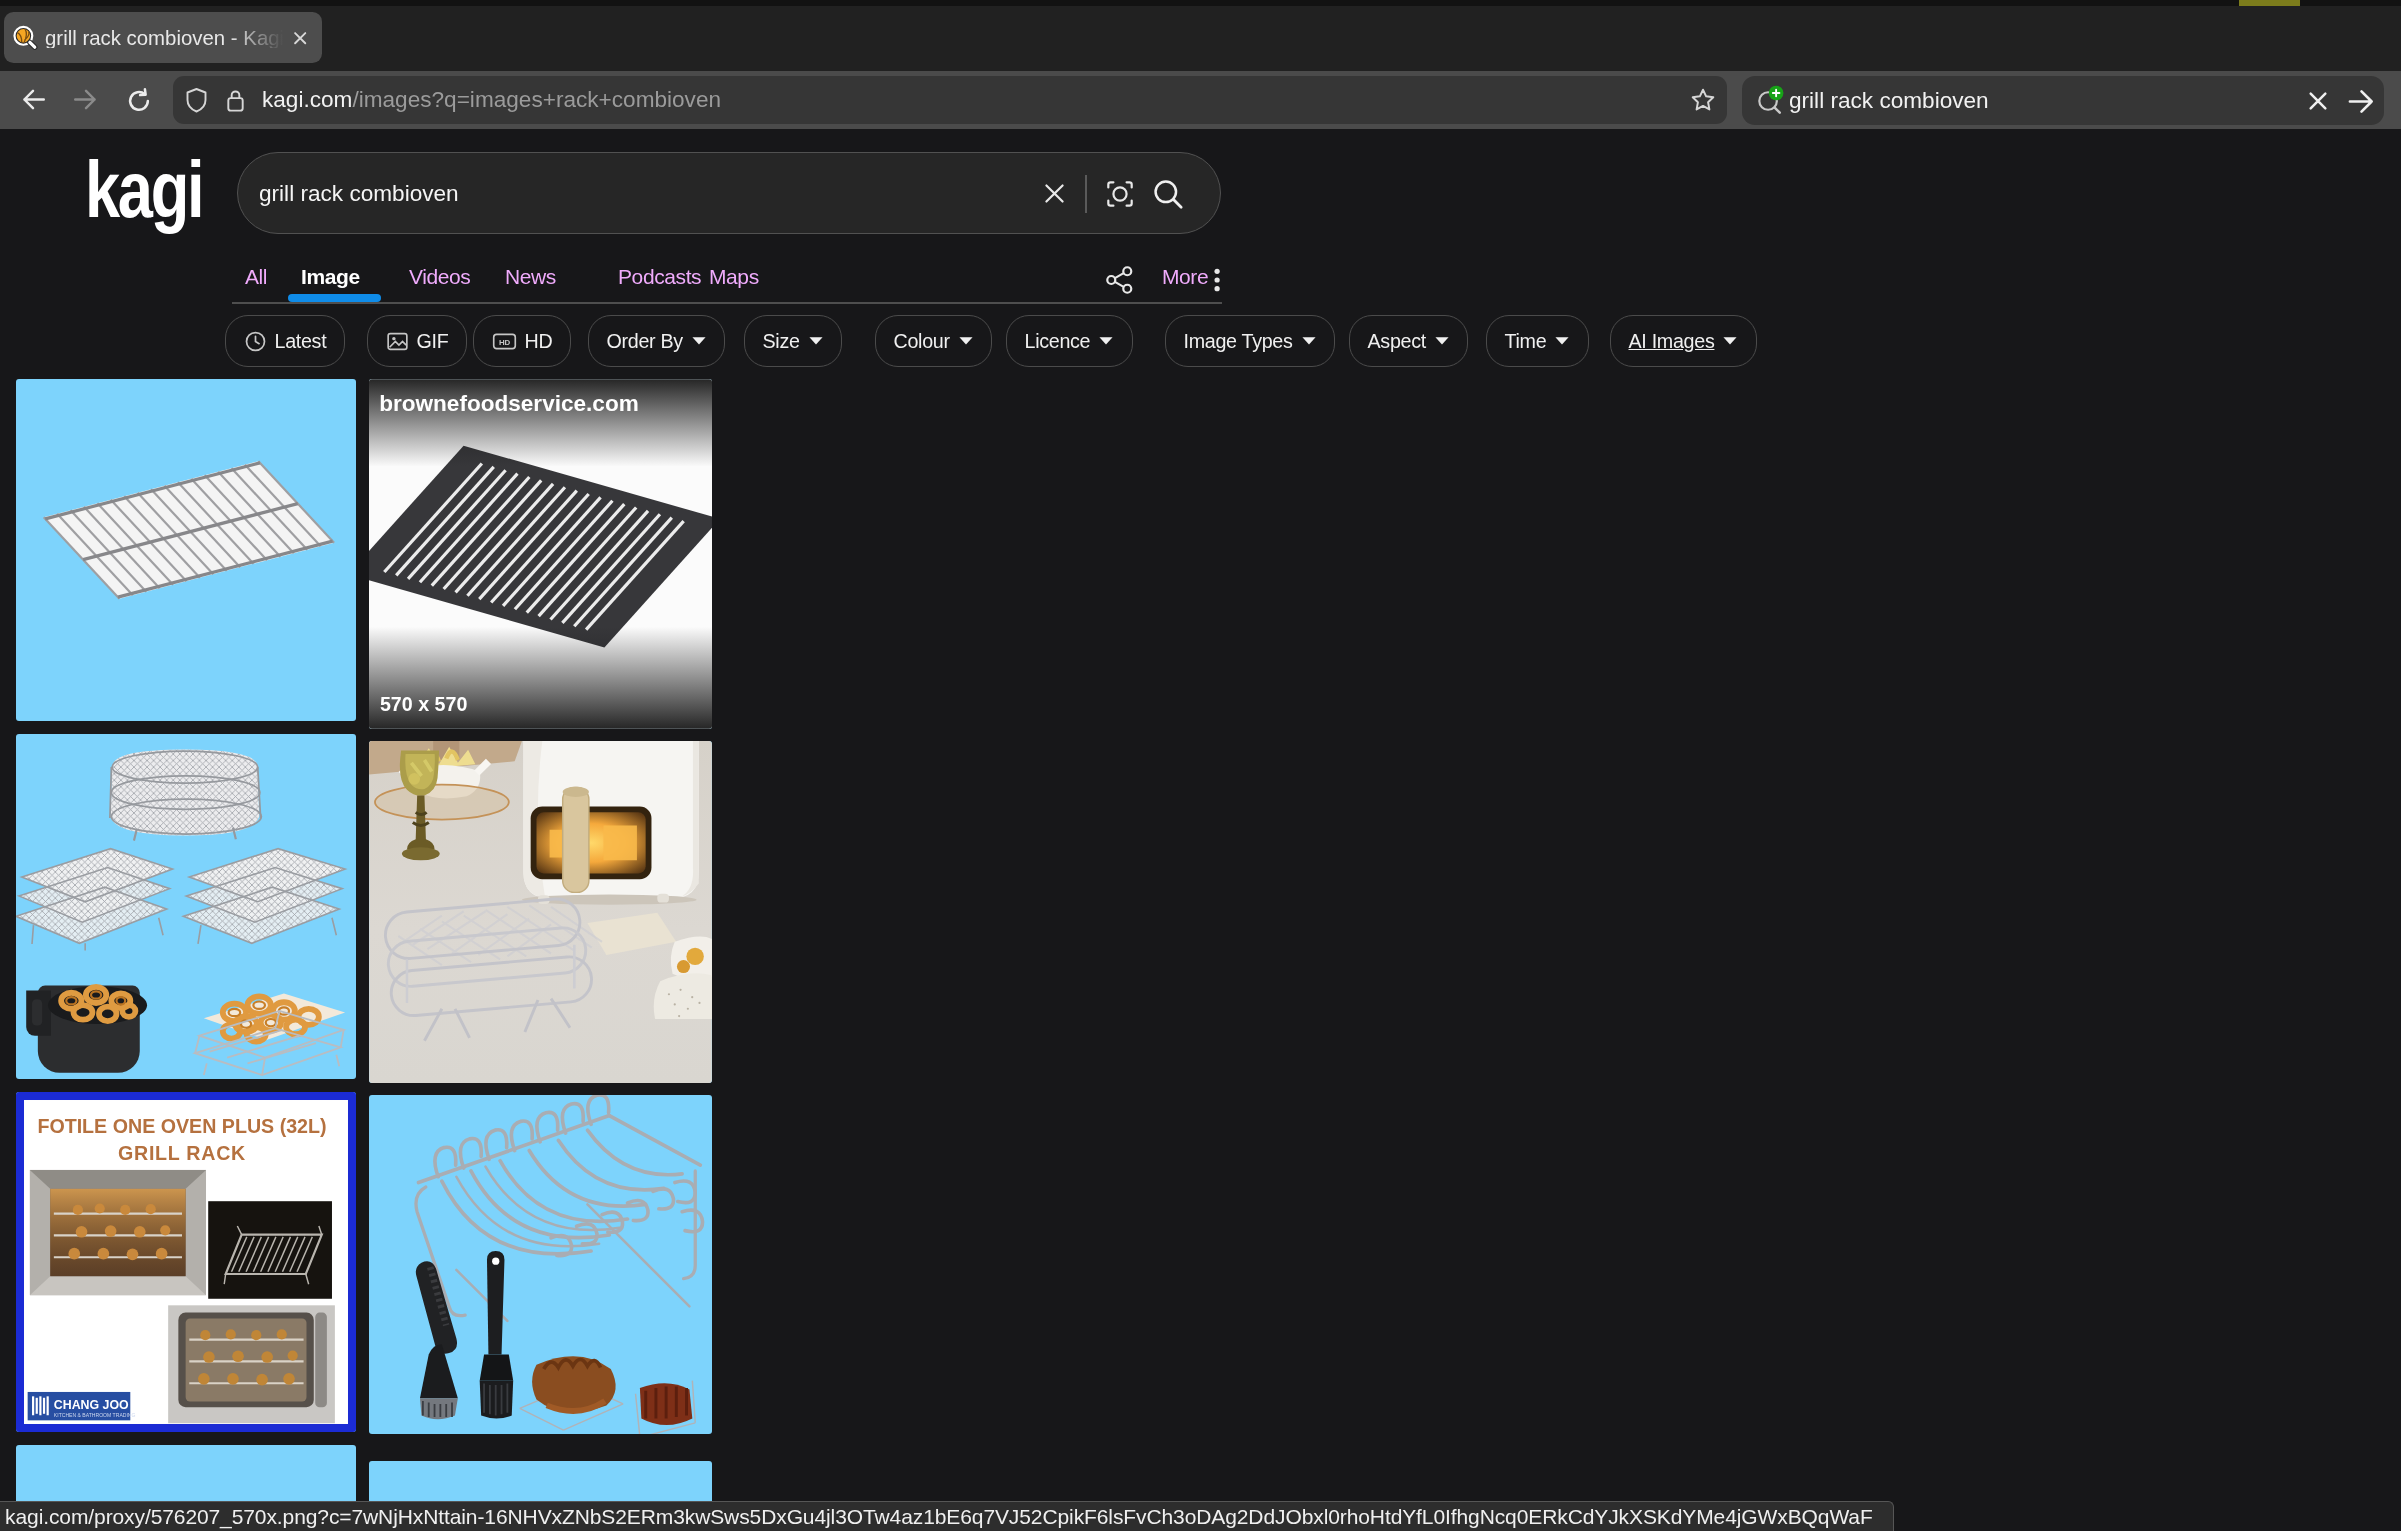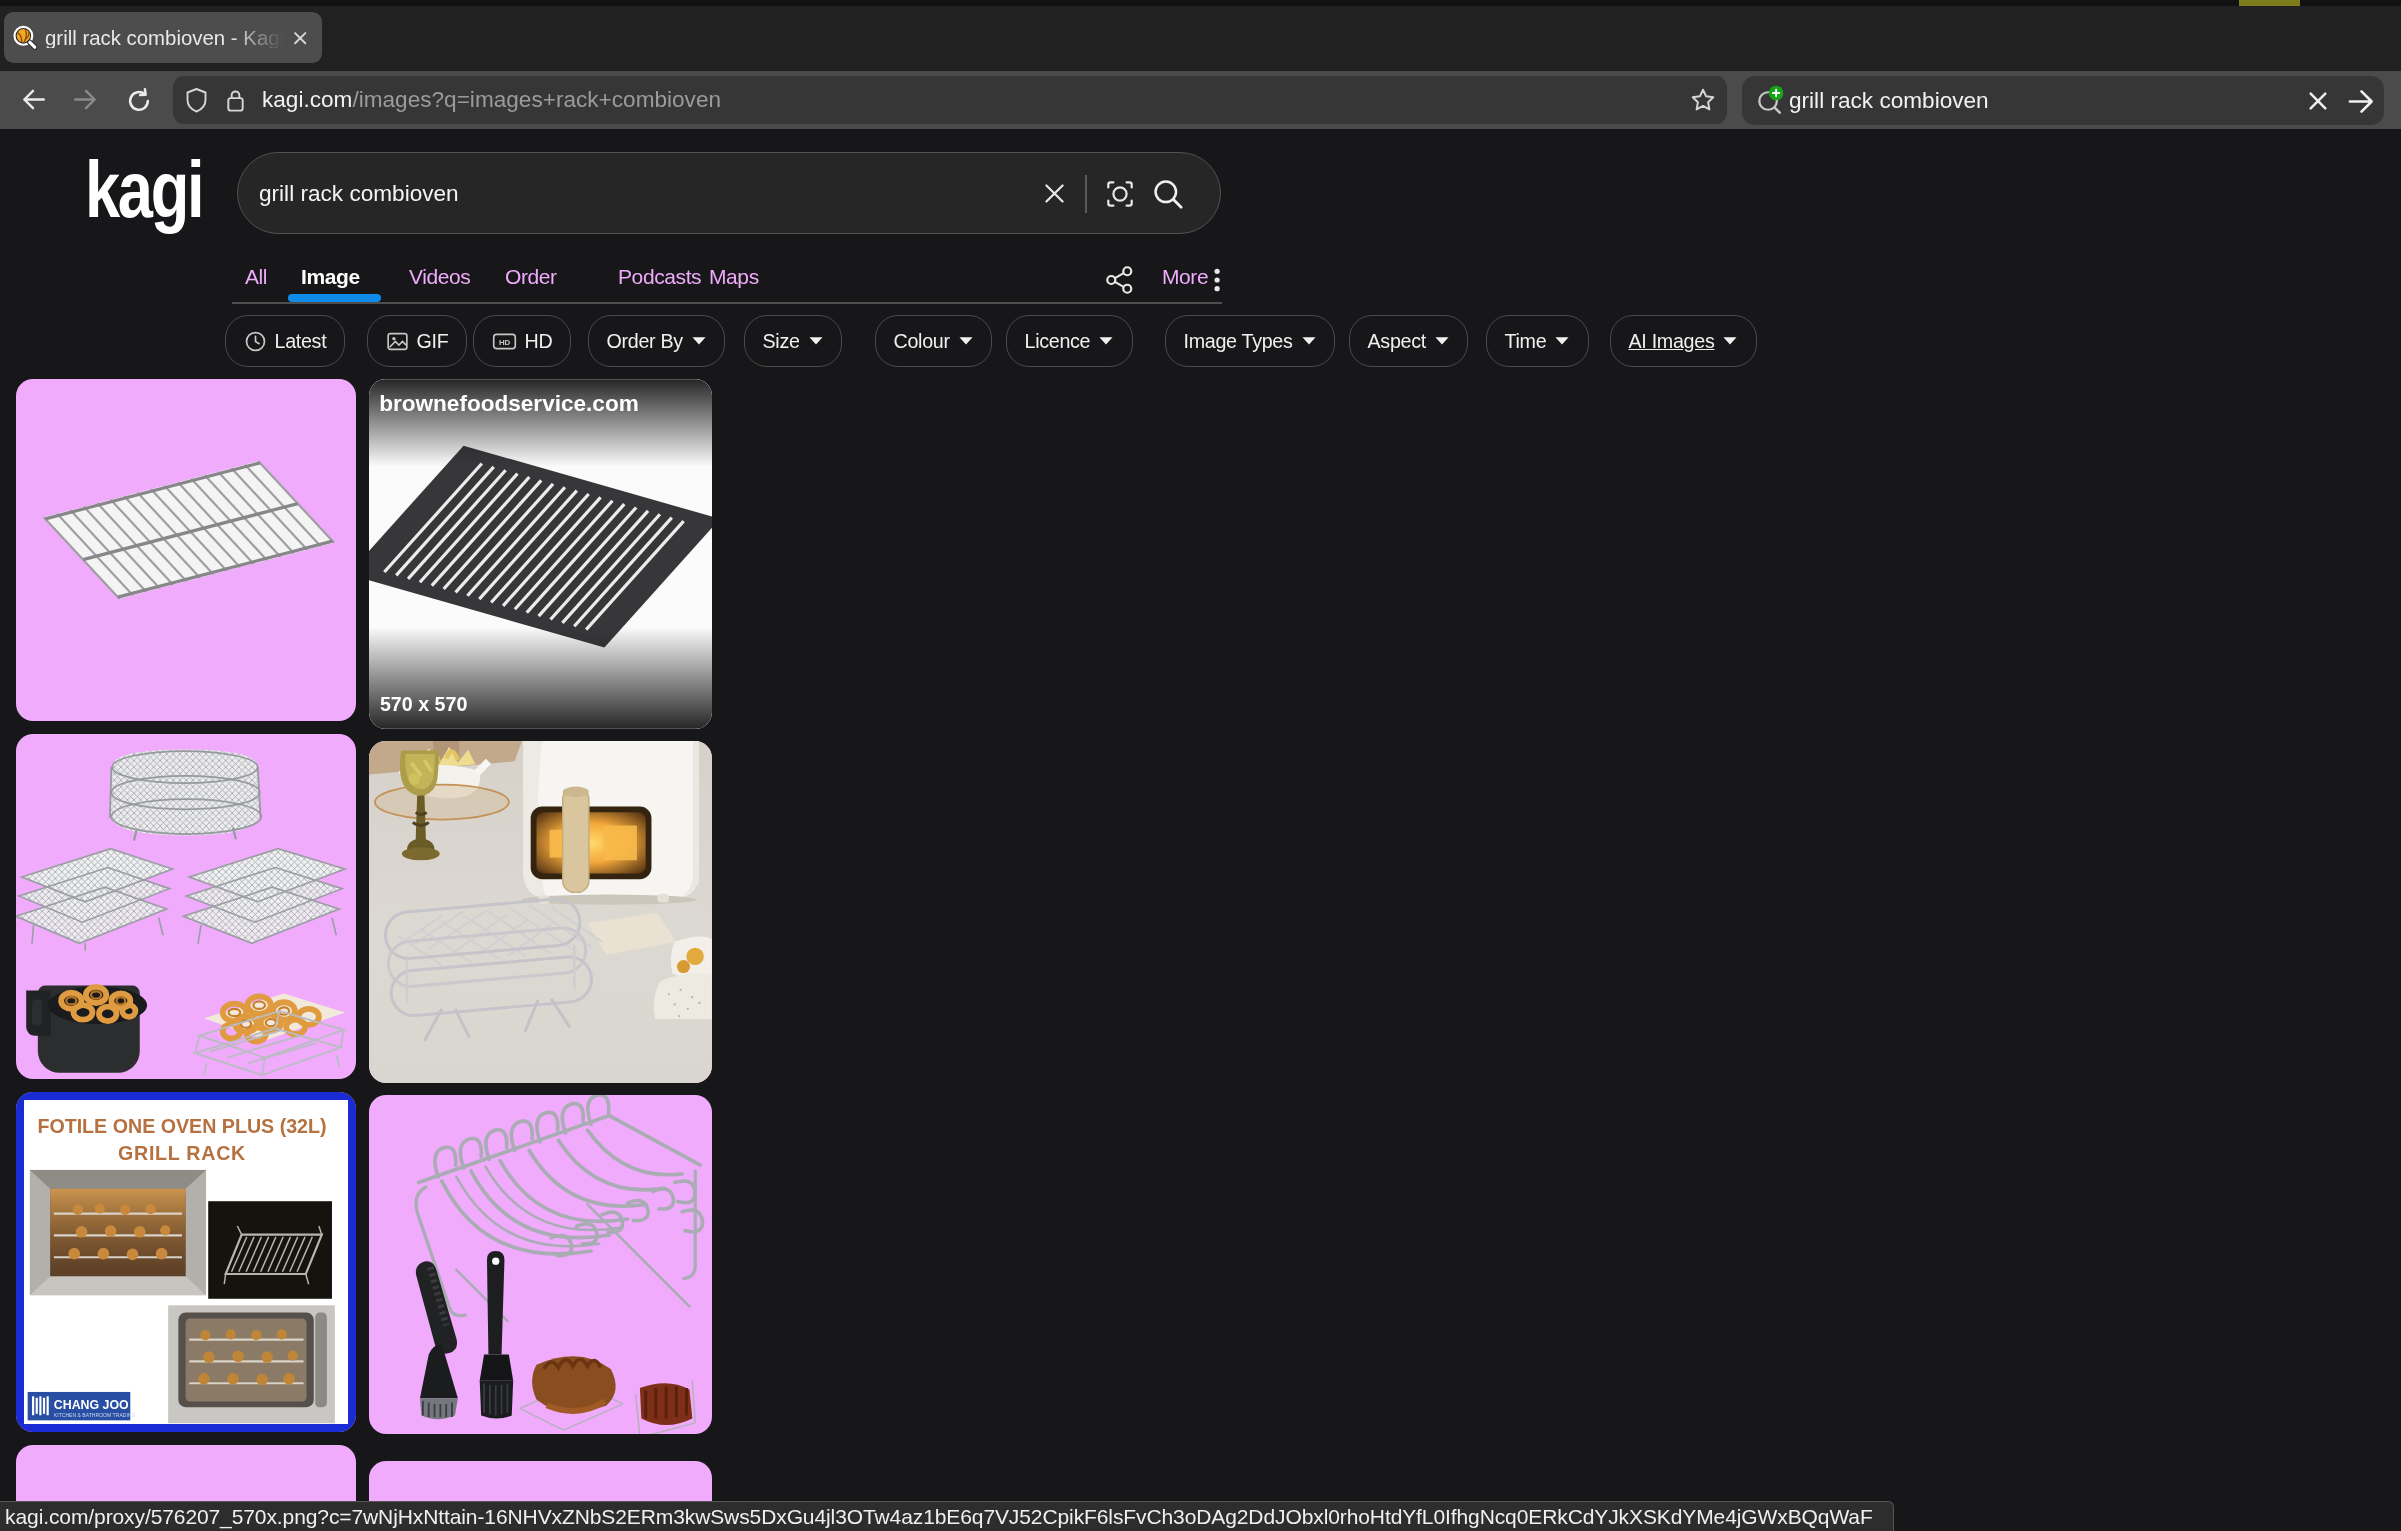--- a/index.html
+++ b/index.html
@@ -26,21 +26,21 @@
   #searchpill{left:237px;top:152px;width:984px;height:82px;background:#262626;
      border:1.5px solid #515151;border-radius:42px;box-sizing:border-box;}
   #pilltext{left:259px;top:181px;font-size:22.6px;color:#f5f5f5;line-height:26px;}
   .tabrow{top:264px;font-size:21px;color:#f0abfc;letter-spacing:-0.4px;line-height:26px;}
   #imagesunder{left:288px;top:294px;width:93px;height:8px;border-radius:4.4px;background:#0f8ce9;}
   #tabhair{left:232px;top:302px;width:990px;height:1.5px;background:#4e4e4e;}
   .chip{top:315px;height:52px;border:1.5px solid #4b4b4b;border-radius:23px;box-sizing:border-box;
      color:#f0f0f0;font-size:19.7px;letter-spacing:-0.3px;display:flex;align-items:center;justify-content:center;
      gap:8px;padding:0 17.5px;position:absolute;}
   
-  .tile{position:absolute;border-radius:17px;background:#f0abfc;overflow:hidden;}
+  .tile{position:absolute;border-radius:3px;background:#7dd3fc;overflow:hidden;}
   
   #status{left:0;top:1501px;width:1894px;height:31px;background:#2d2d2d;
      border-top:1.5px solid #565656;border-right:1.5px solid #565656;border-top-right-radius:5.8px;
      box-sizing:border-box;}
   #statustext{left:5.1px;top:1505px;font-size:21px;color:#f0f0f0;white-space:nowrap;letter-spacing:-0.1px;}
 </style></head>
 <body>
 <div class="abs" id="topstrip"></div>
 <div class="abs" id="olive"></div>
 <div class="abs" id="tabbar"></div>
@@ -126,21 +126,21 @@
 </svg></div>
 <div class="abs" id="pillmag" style="left:1149px;top:175px;">
 <svg width="38" height="38" viewBox="0 0 52 52">
       <circle cx="23" cy="23" r="14" stroke="#f0f0f0" stroke-width="3.4" fill="none"></circle>
       <path d="M33.5 33.5 L44 44" stroke="#f0f0f0" stroke-width="3.8" stroke-linecap="round"></path>
     </svg></div>
 
 <div class="abs tabrow" style="left:245px;">All</div>
 <div class="abs tabrow" style="left:301px;font-weight:bold;color:#fff;">Image</div>
 <div class="abs tabrow" style="left:409px;">Videos</div>
-<div class="abs tabrow" style="left:505px;">Order</div>
+<div class="abs tabrow" style="left:505px;">News</div>
 <div class="abs tabrow" style="left:590px;margin-left:28px;">Podcasts</div>
 <div class="abs tabrow" style="left:709px;">Maps</div>
 <div class="abs" id="shareicon" style="left:1104px;top:264px;">
 <svg width="32" height="32" viewBox="0 0 44 44">
       <g stroke="#e8e8e8" stroke-width="3" fill="none">
         <circle cx="32" cy="10" r="5.5"></circle>
         <circle cx="10" cy="22" r="5.5"></circle>
         <circle cx="32" cy="34" r="5.5"></circle>
         <path d="M15 19.5 L27 12.5 M15 24.5 L27 31.5"></path>
       </g>

